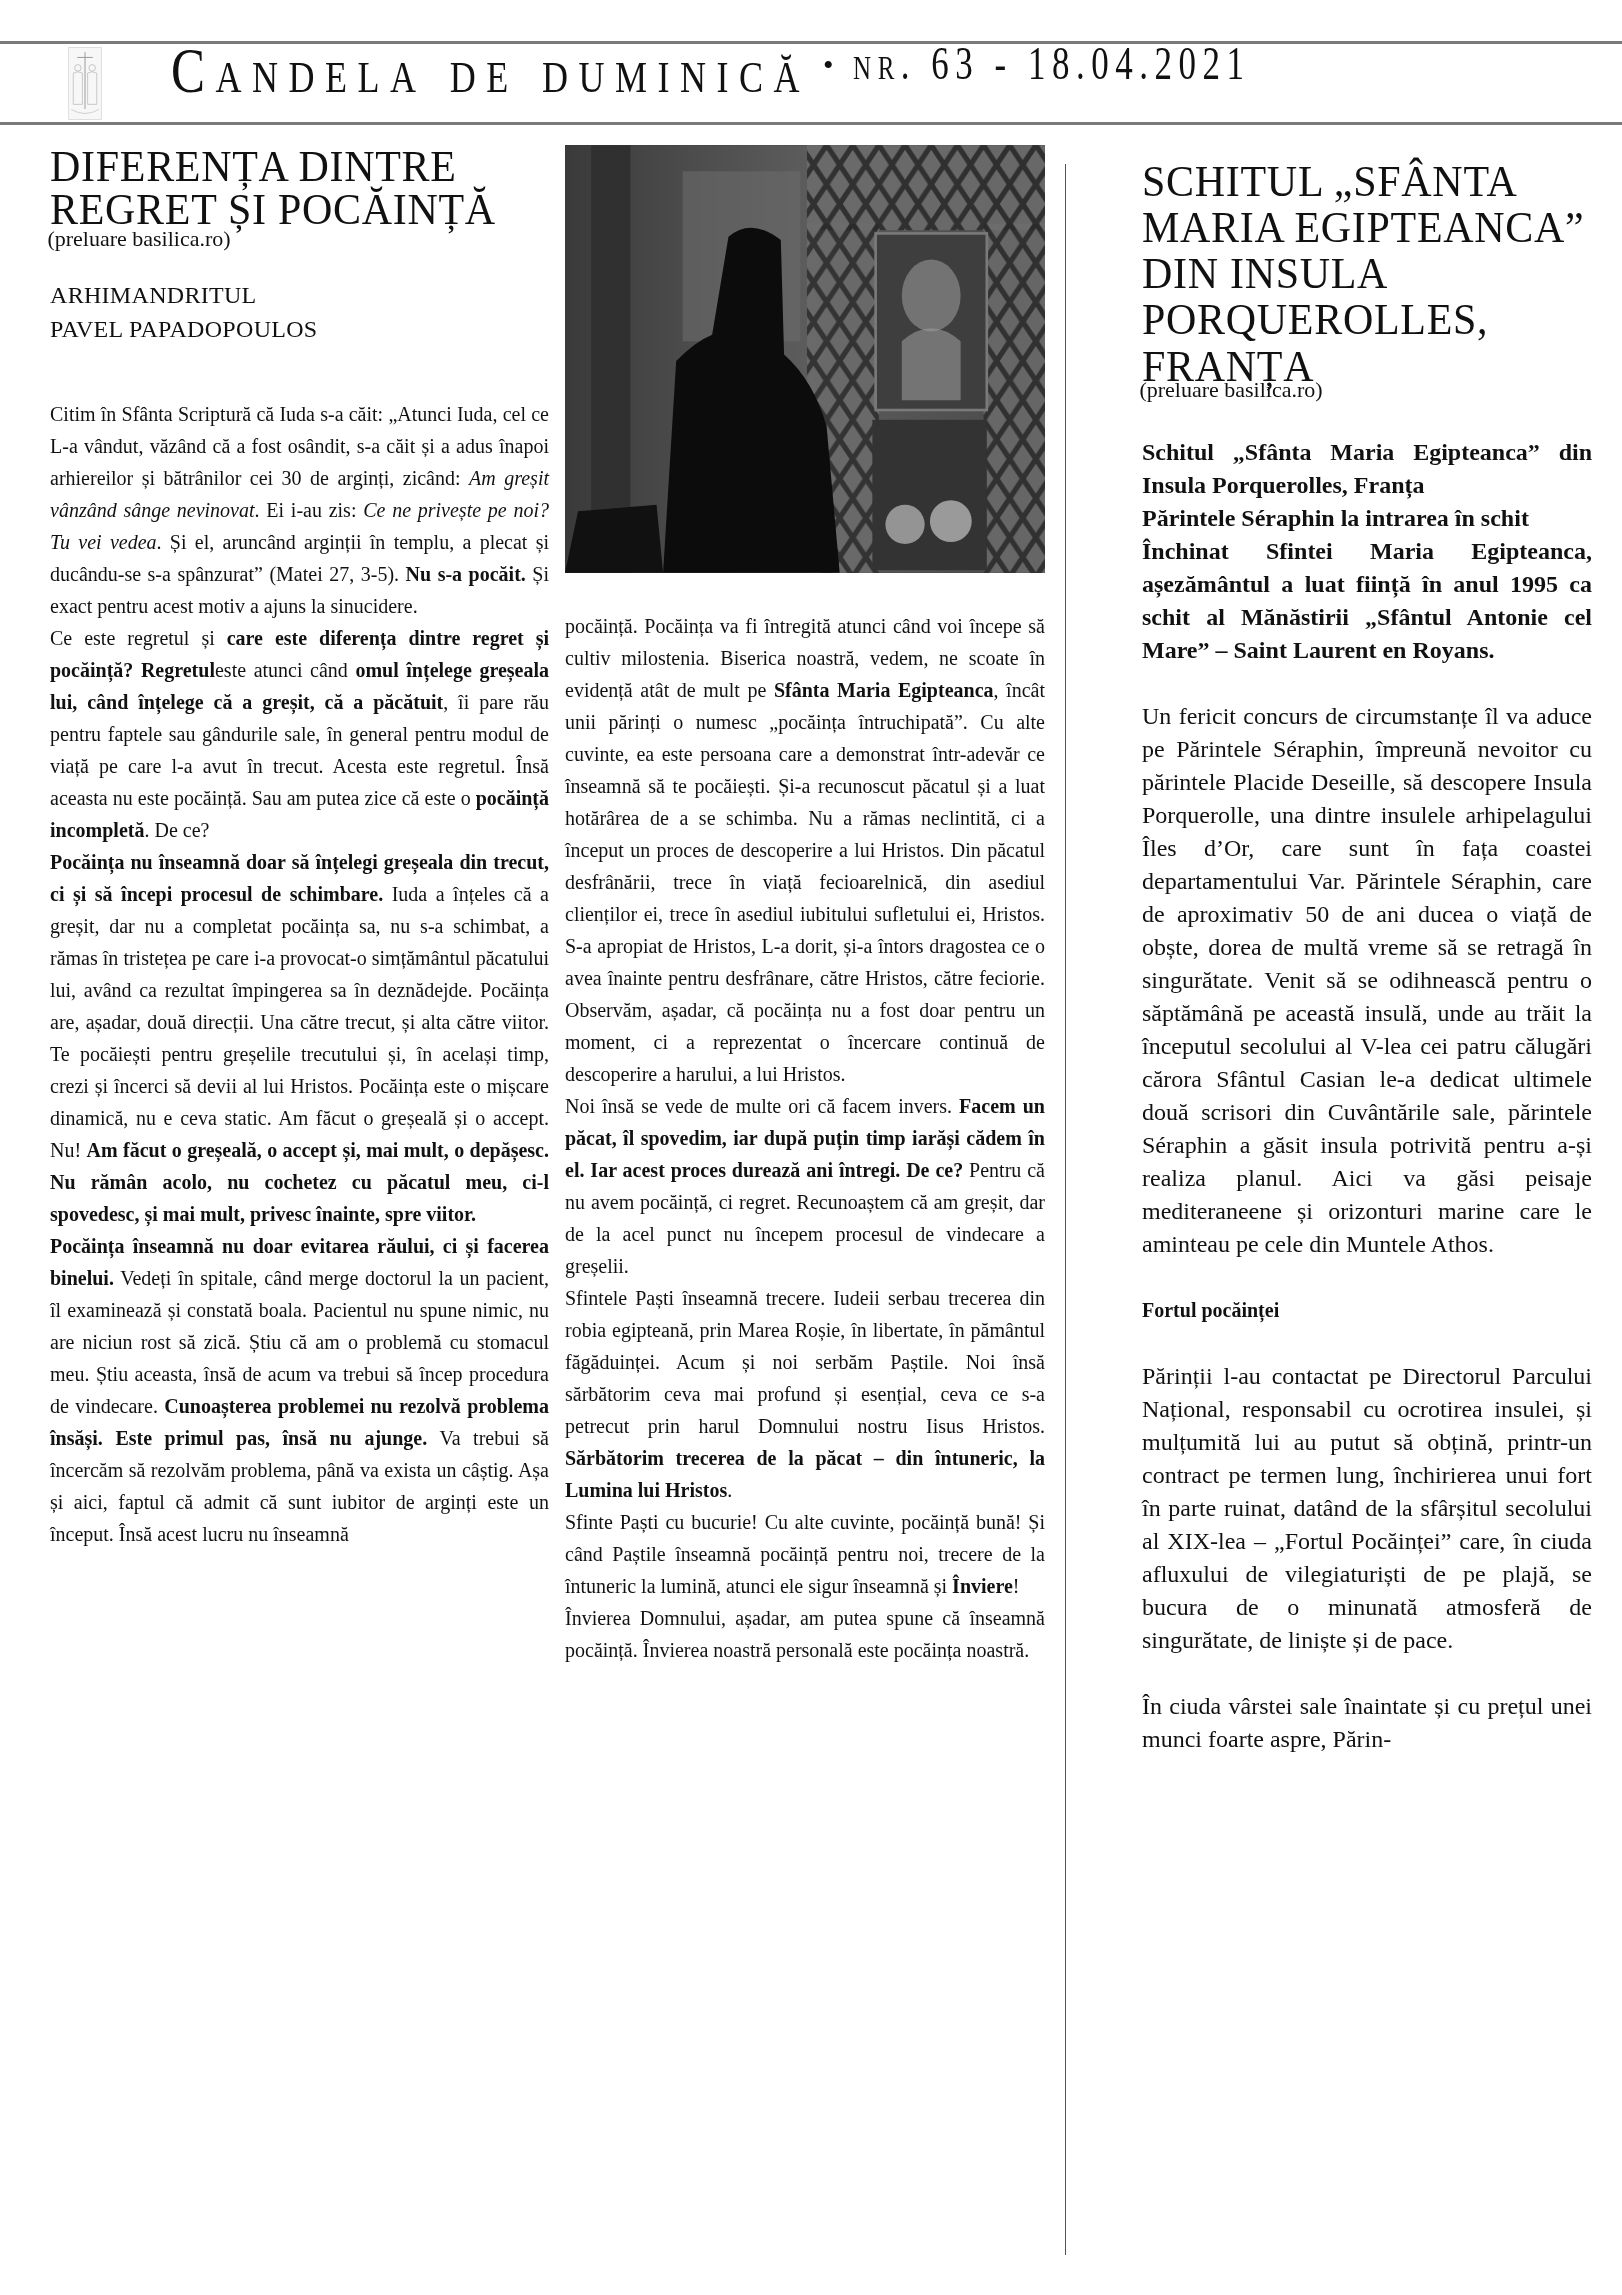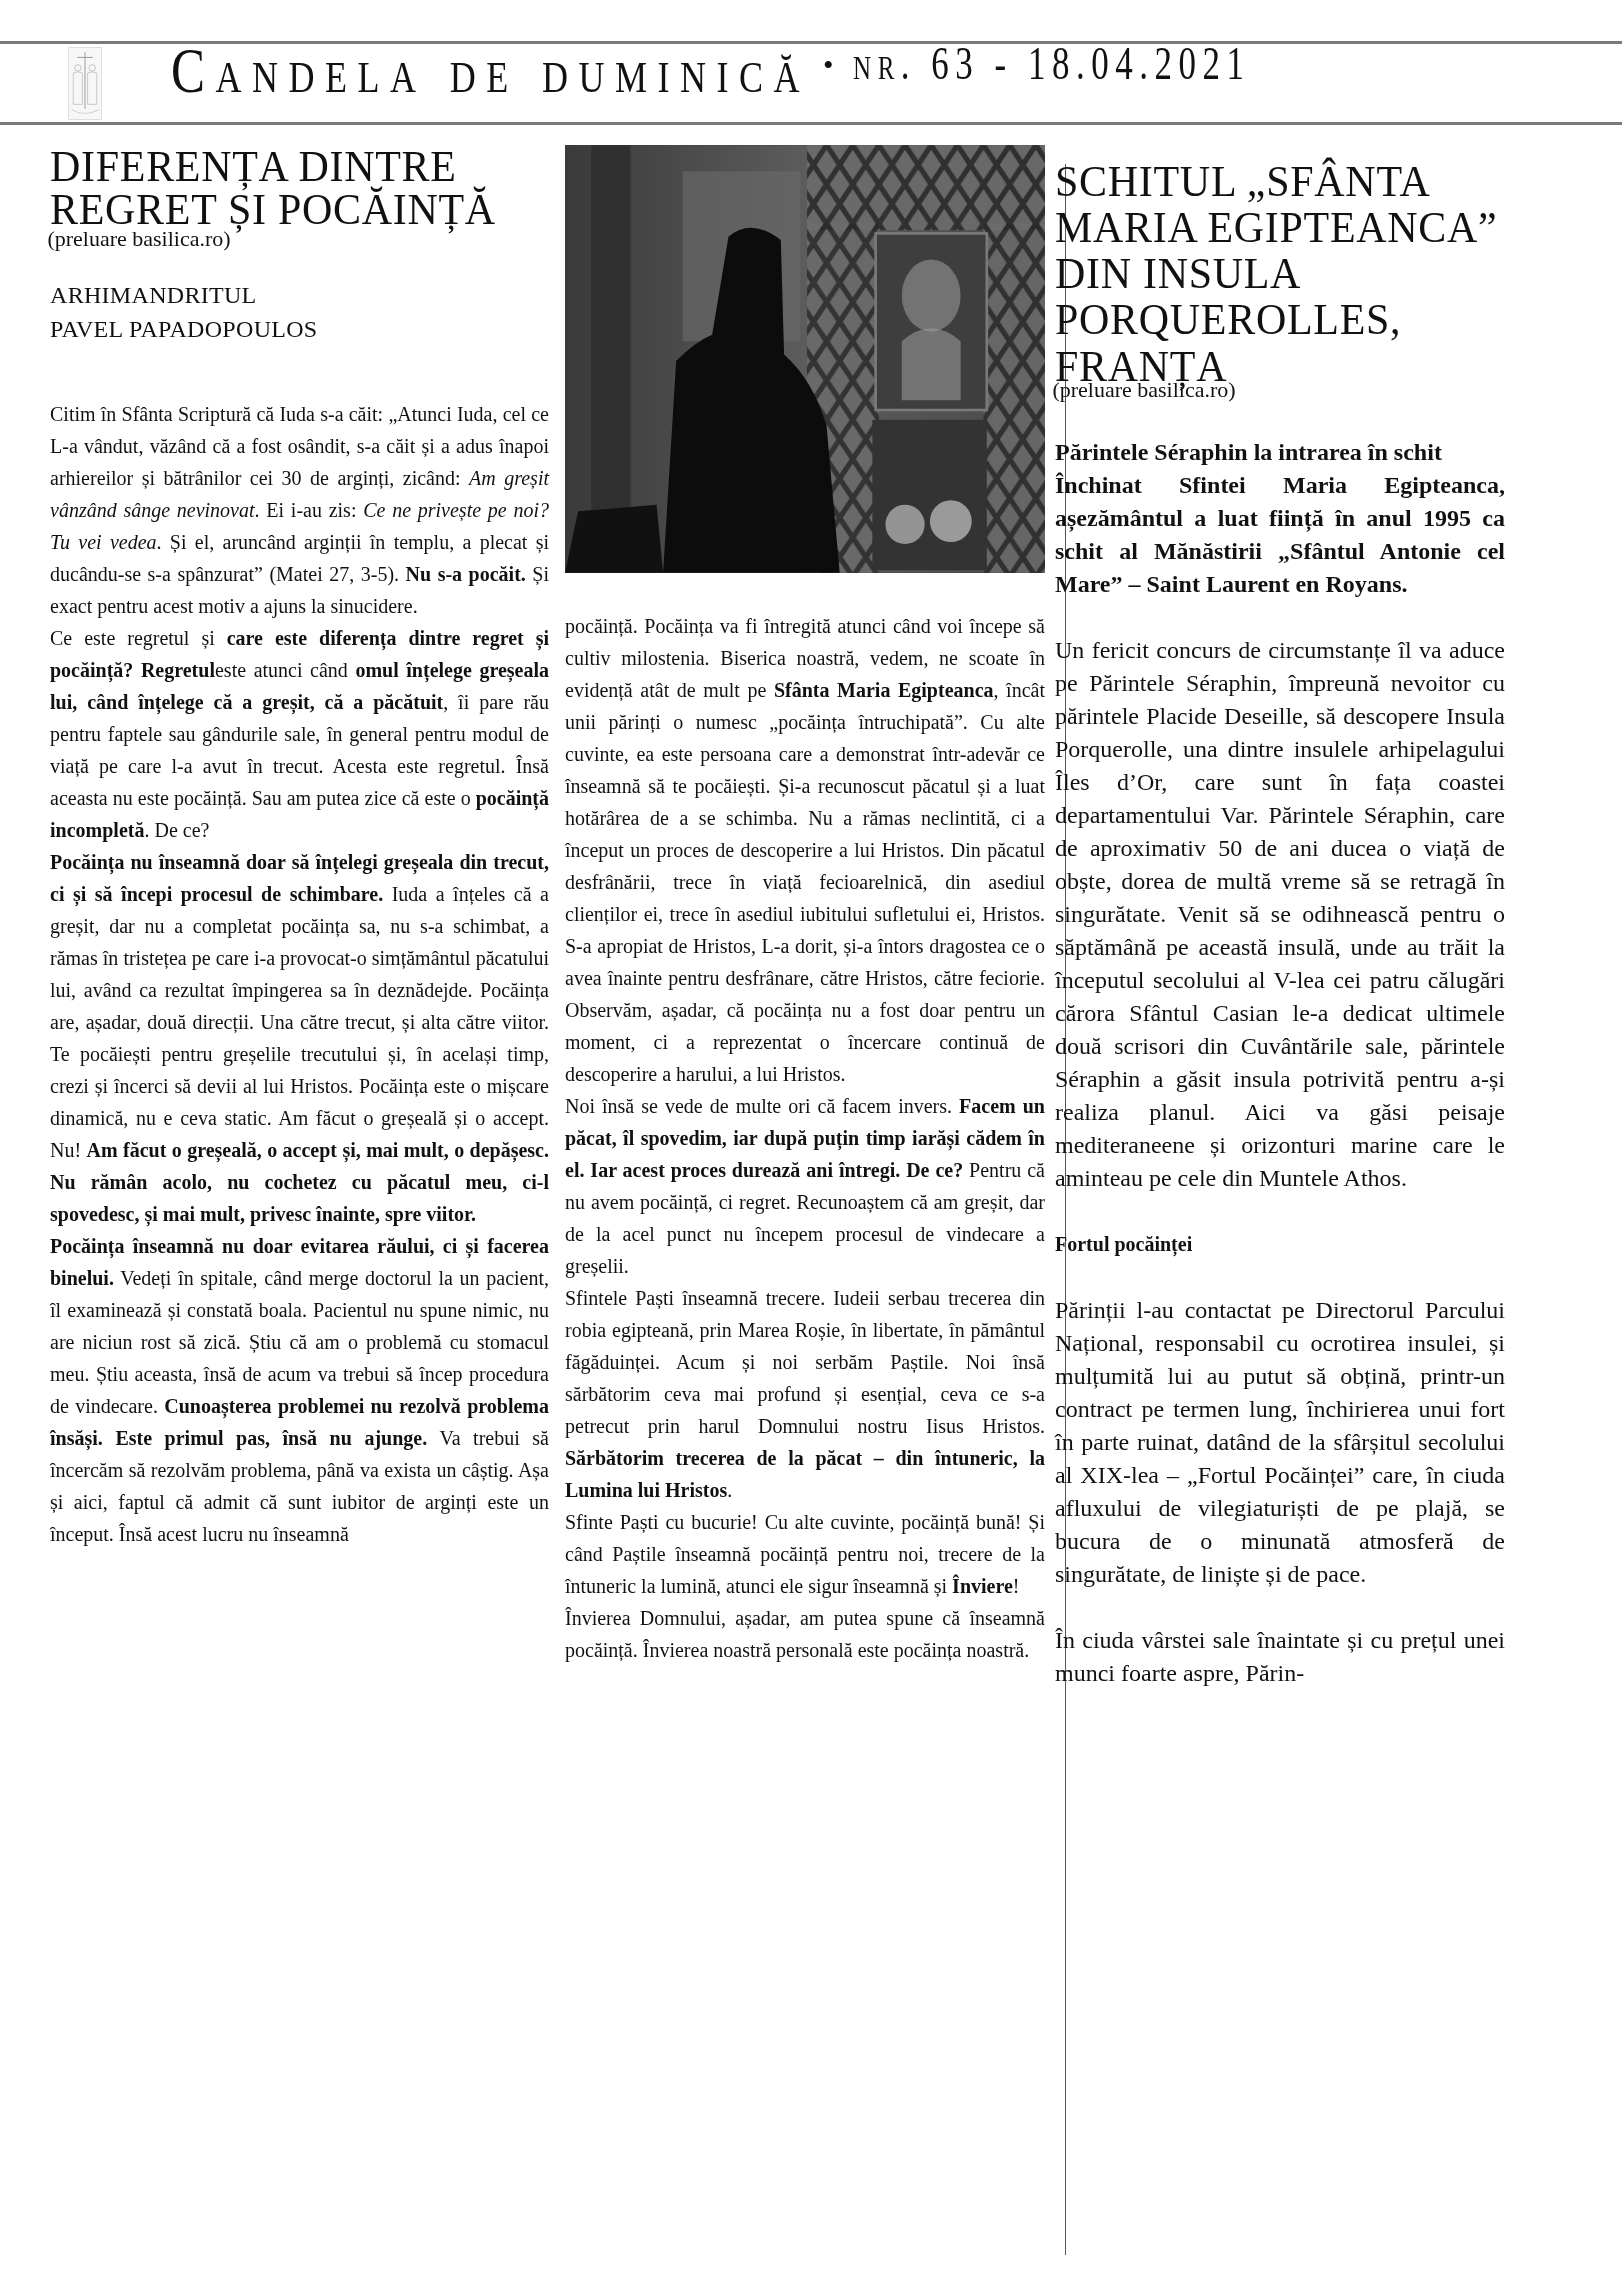--- a/index.html
+++ b/index.html
@@ -9,21 +9,21 @@
   .hrule.bottom{top:122px;}
   .logo{position:absolute;left:68px;top:47px;width:34px;height:73px;}
   .masthead{position:absolute;left:171px;top:52px;height:65px;display:flex;align-items:flex-start;white-space:nowrap;color:#111;}
   .mast-title{font-family:"Liberation Serif",serif;font-size:51px;letter-spacing:10.5px;font-variant:small-caps;transform:scaleY(1.25);transform-origin:bottom left;display:inline-block;line-height:1;}
   .mast-sep{font-size:30px;margin:0 19.6px 0 13px;display:inline-block;transform:translateY(-3.9px);}
   .mast-issue{font-family:"Liberation Serif",serif;font-size:35px;letter-spacing:6.5px;font-variant:small-caps;display:inline-block;transform:scaleY(1.35);transform-origin:bottom left;line-height:1;}
 
   .col{position:absolute;top:145px;}
   .col-left{left:50px;width:499px;}
   .col-mid{left:565px;width:480px;}
-  .col-right{left:1055px;width:450px;}
+  .col-right{left:1142px;width:450px;}
   .vrule{position:absolute;left:1065px;top:164px;width:1.3px;height:2091px;background:#555;}
 
   .title{font-family:"Liberation Serif",serif;font-weight:normal;font-size:42px;line-height:41px;letter-spacing:0.7px;text-transform:uppercase;margin:0;transform:scaleY(1.05);transform-origin:top left;}
   .source{font-size:22px;line-height:22px;margin:1.3px 0 0 -2.6px;}
   .author{font-size:24px;line-height:34px;margin-top:27.5px;text-transform:uppercase;letter-spacing:0.3px;}
   .body{font-size:20px;line-height:32px;text-align:justify;hyphens:manual;}
   .body p{margin:0;}
   .col-left .body{margin-top:52px;}
   .col-mid .body{margin-top:37px;}
   b{font-weight:bold;}
@@ -122,20 +122,21 @@
 <div class="col col-right">
   <h1 class="title right-title">
     <span>SCHITUL „SFÂNTA</span><br>
     <span>MARIA EGIPTEANCA”</span><br>
     <span>DIN INSULA</span><br>
     <span>PORQUEROLLES,</span><br>
     <span>FRANȚA</span>
   </h1>
   <div class="source">(preluare basilica.ro)</div>
   <div class="right-lede">
+    <div>Schitul „Sfânta Maria Egipteanca” din Insula Porquerolles, Franța</div>
     <div>Părintele Séraphin la intrarea în schit</div>
     <div>Închinat Sfintei Maria Egipteanca, așezământul a luat ființă în anul 1995 ca schit al Mănăstirii „Sfântul Antonie cel Mare” – Saint Laurent en Royans.</div>
   </div>
   <div class="gap"></div>
   <div class="right-body">
     <p>Un fericit concurs de circumstanțe îl va aduce pe Părintele Séraphin, împreună nevoitor cu părintele Placide Deseille, să descopere Insula Porquerolle, una dintre insulele arhipelagului Îles d’Or, care sunt în fața coastei departamentului Var. Părintele Séraphin, care de aproximativ 50 de ani ducea o viață de obște, dorea de multă vreme să se retragă în singurătate. Venit să se odihnească pentru o săptămână pe această insulă, unde au trăit la începutul secolului al V-lea cei patru călugări cărora Sfântul Casian le-a dedicat ultimele două scrisori din Cuvântările sale, părintele Séraphin a găsit insula potrivită pentru a-și realiza planul. Aici va găsi peisaje mediteraneene și orizonturi marine care le aminteau pe cele din Muntele Athos.</p>
     <div class="gap"></div>
     <h3 class="subhead">Fortul pocăinței</h3>
     <div class="gap"></div>
     <p>Părinții l-au contactat pe Directorul Parcului Național, responsabil cu ocrotirea insulei, și mulțumită lui au putut să obțină, printr-un contract pe termen lung, închirierea unui fort în parte ruinat, datând de la sfârșitul secolului al XIX-lea – „Fortul Pocăinței” care, în ciuda afluxului de vilegiaturiști de pe plajă, se bucura de o minunată atmosferă de singurătate, de liniște și de pace.</p>

